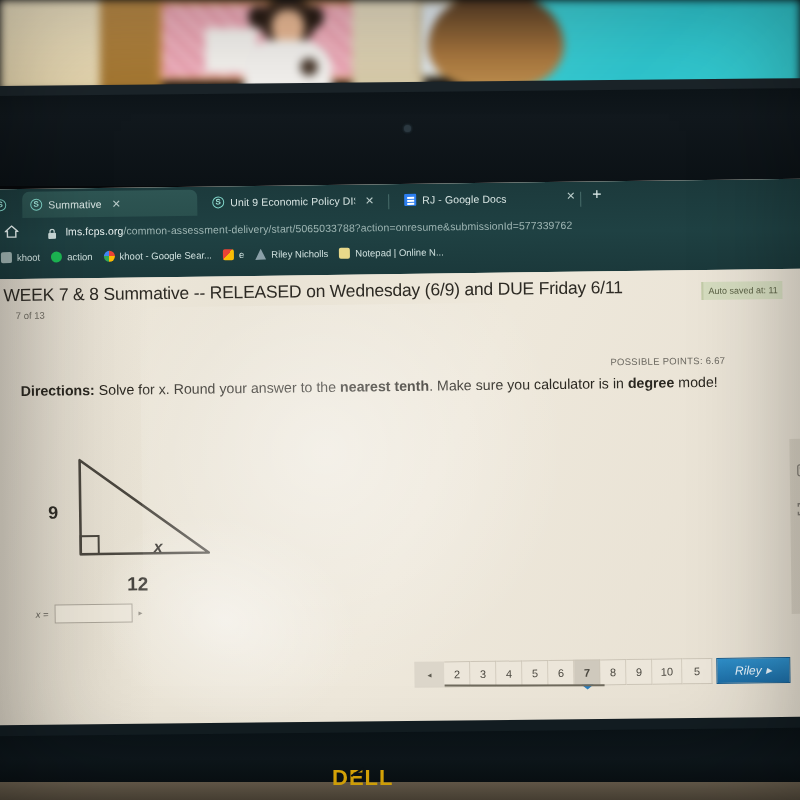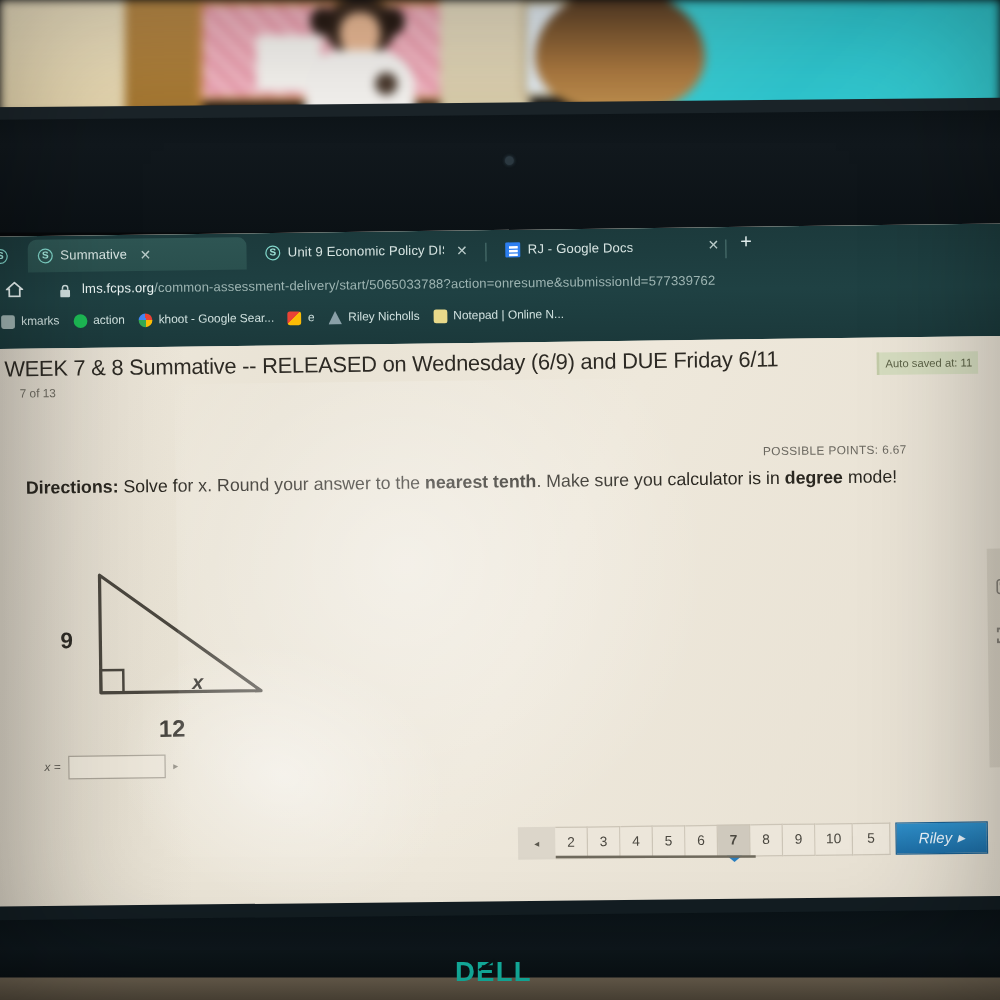--- a/index.html
+++ b/index.html
@@ -260,22 +260,22 @@
   .desk-right {
     position:absolute; left:600px; top:726px; width:200px; height:30px;
     background: linear-gradient(180deg,#cdbfa3,#b7a98d);
     transform: rotate(-0.6deg); transform-origin: 0 0;
   }
   .desk-left {
     position:absolute; left:-10px; top:782px; width:830px; height:24px;
     background: linear-gradient(180deg,#6c6150,#4a4235);
   }
   .dell {
-    position:absolute; left:364px; top:765px;
-    color:#14b8a6; font-size:22px; font-weight:bold; letter-spacing:1px;
+    position:absolute; left:332px; top:765px;
+    color:#eab308; font-size:22px; font-weight:bold; letter-spacing:1px;
     font-family: "Liberation Sans", sans-serif;
   }
   .dell .e-slash { position:relative; display:inline-block; }
   .dell .e-slash:after {
     content:""; position:absolute; left:1px; top:6px; width:15px; height:2px;
     background:#0c1418; transform: rotate(-34deg);
   }
   .vignette {
     position:absolute; left:0; top:0; width:800px; height:800px;
     box-shadow: inset 0 0 110px rgba(0,0,0,.32);
@@ -359,21 +359,21 @@
               <rect x="0.6" y="4.3" width="7.8" height="6" rx="1" fill="#cfdedd"></rect>
               <path d="M2.4 4.3 V2.9 a2.1 2.1 0 0 1 4.2 0 V4.3" fill="none" stroke="#cfdedd" stroke-width="1.2"></path>
             </svg>
         </span>
         <span class="url"><b>lms.fcps.org</b><span>/common-assessment-delivery/start/5065033788?action=onresume&amp;submissionId=577339762</span></span>
       </div>
 
       <div class="bmrow">
         <span class="bm">
           <span class="bm-ico sq" style="background:#9fb3b1;"></span>
-          <span>kmarks</span>
+          <span>khoot</span>
         </span>
         <span class="bm">
           <span class="bm-ico" style="background:#1db954;"></span>
           <span>action</span>
         </span>
         <span class="bm">
           <span class="bm-ico" style="background:conic-gradient(#ea4335 0 25%,#fbbc05 25% 50%,#34a853 50% 75%,#4285f4 75% 100%);"></span>
           <span>khoot - Google Sear...</span>
         </span>
         <span class="bm">

